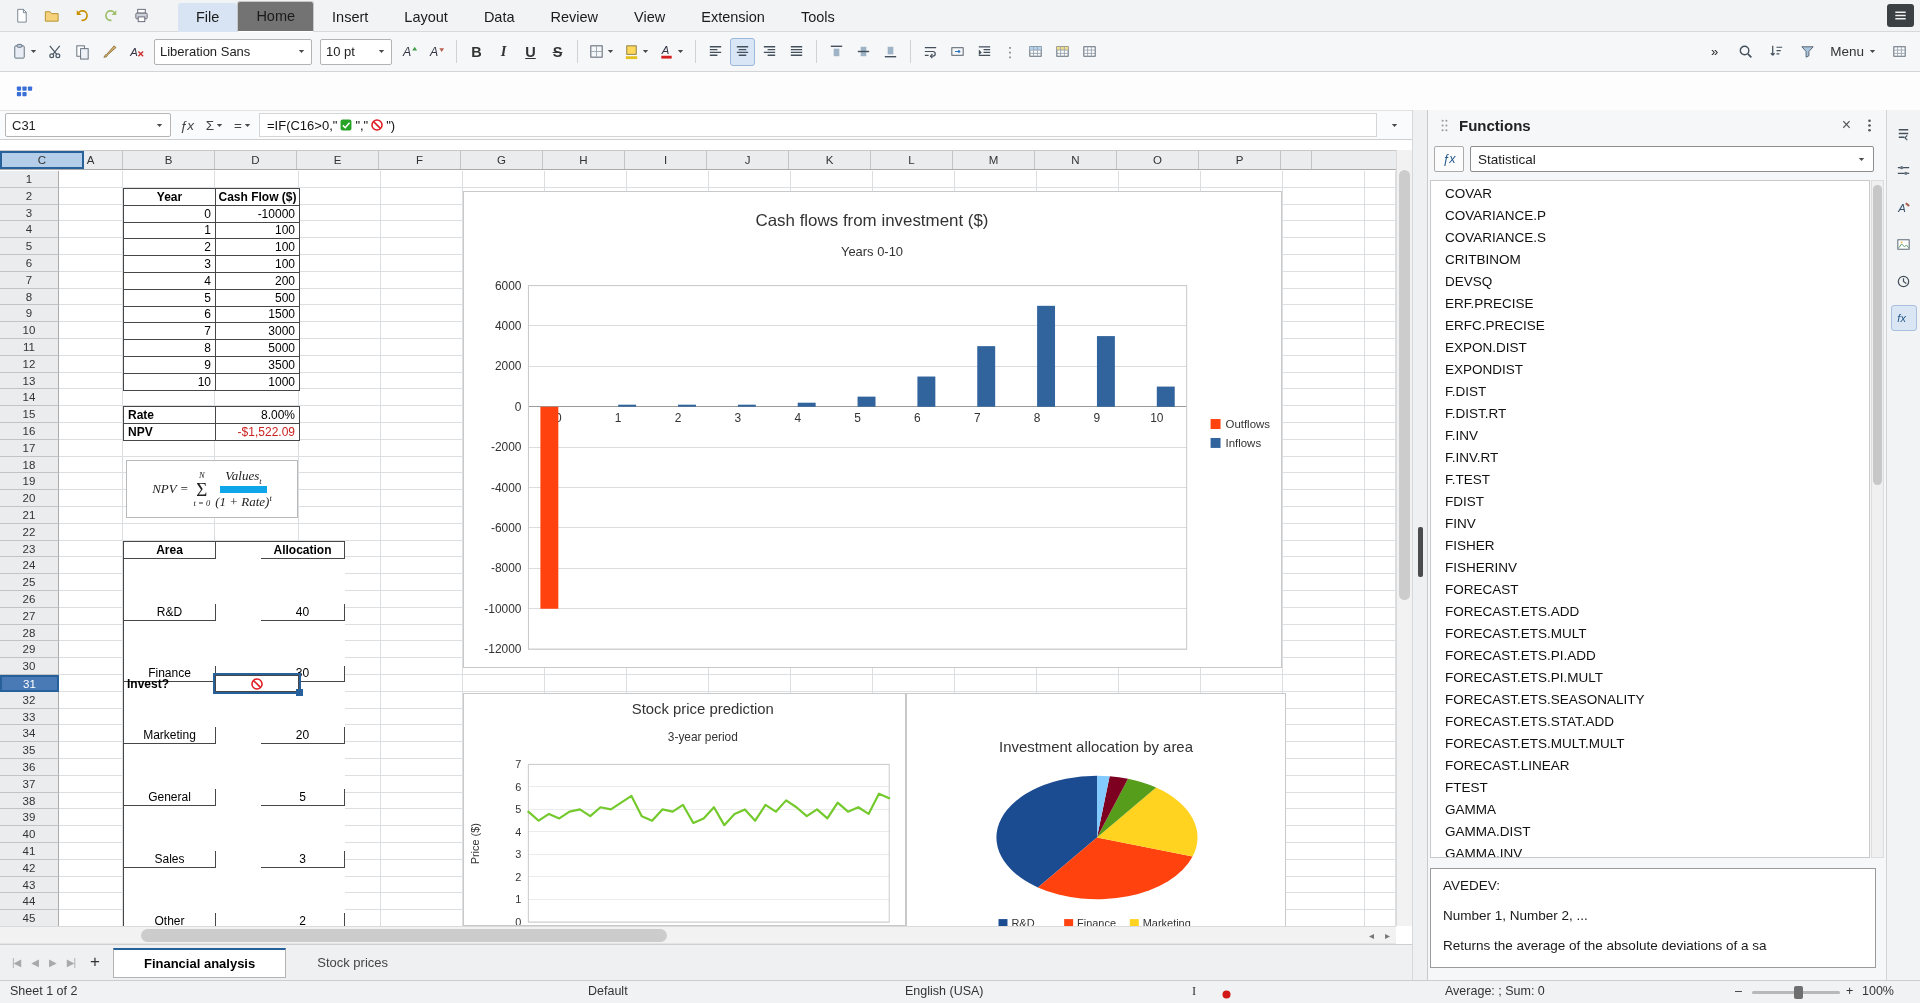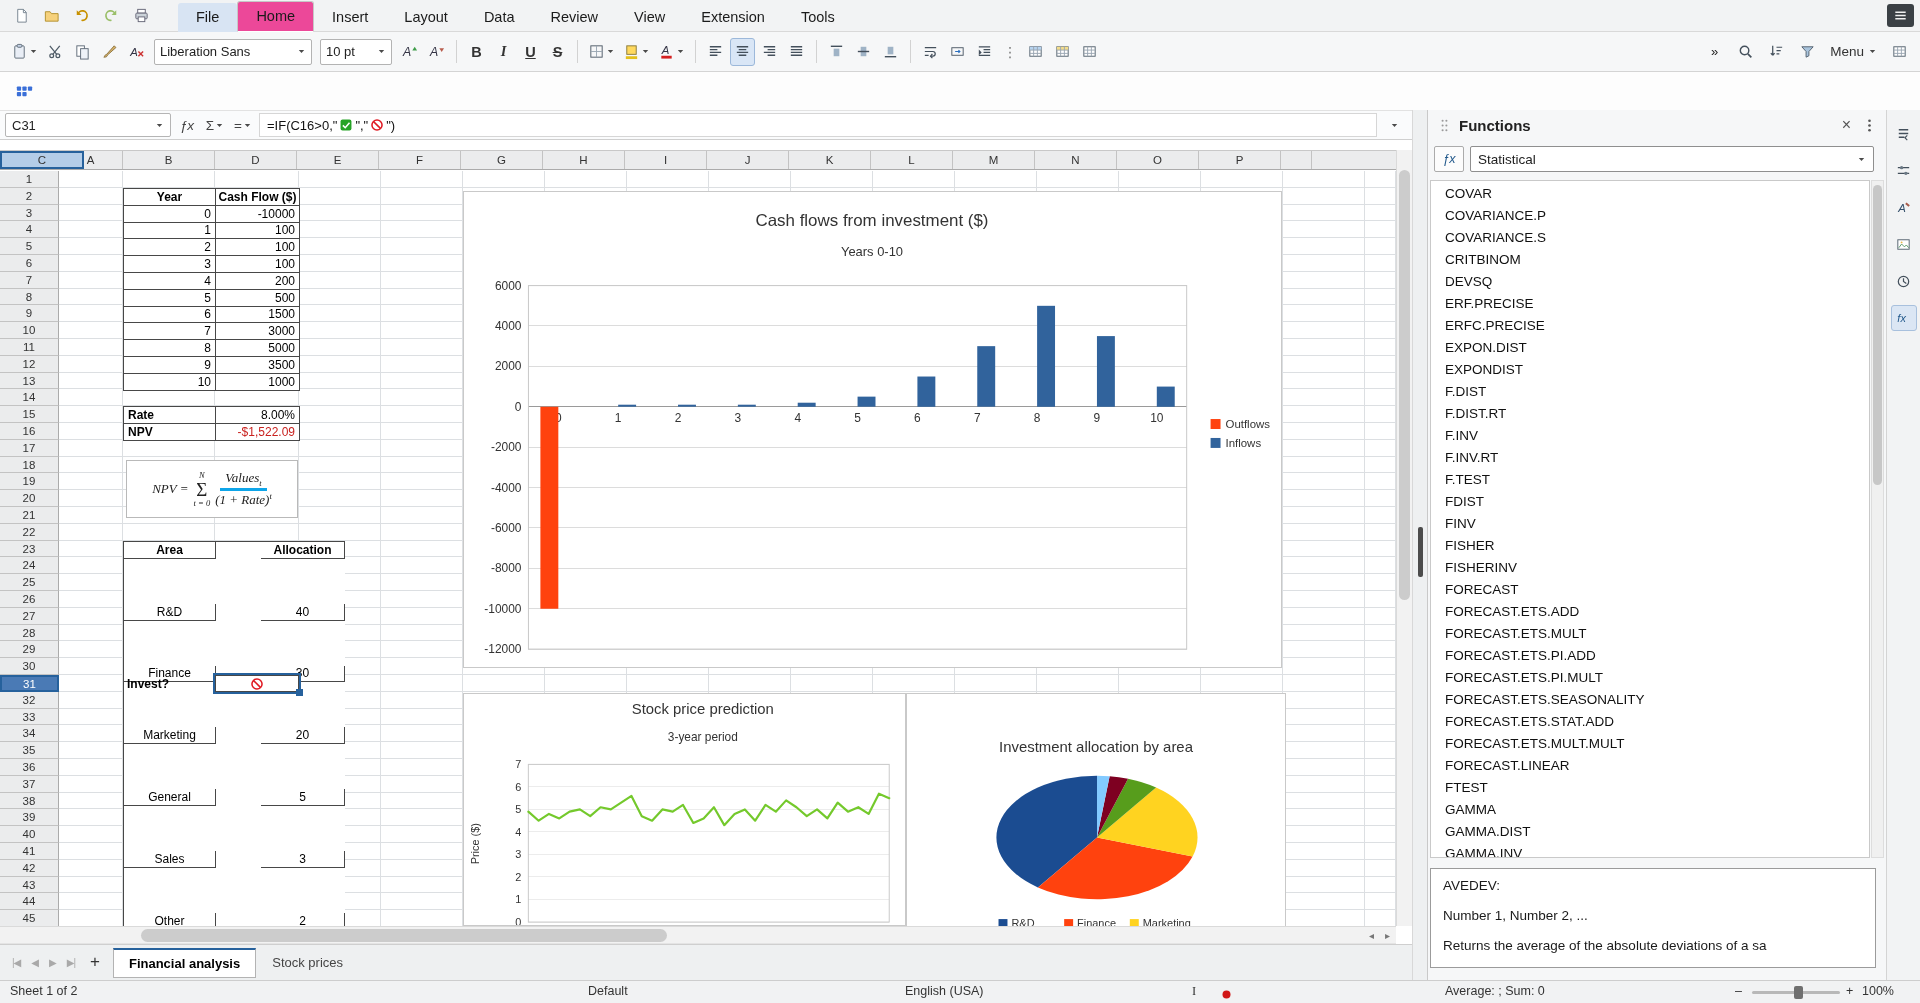--- a/index.html
+++ b/index.html
@@ -10,21 +10,21 @@
 .icn svg{width:100%;height:100%;display:block}
 .icn.caret{width:9px;height:9px}
 .icn.sm{width:14px;height:14px}
 
 .menubar{position:absolute;top:0;left:0;width:1920px;height:32px;background:#f2f3f4;border-bottom:1px solid #d9d9d9;display:flex;align-items:center;padding:0 6px}
 .mb-icons{display:flex;gap:8px;align-items:center;margin:0 26px 0 4px}
 .mbtn{width:22px;height:22px;display:inline-flex;align-items:center;justify-content:center}
 #menuTabs{display:flex;align-items:flex-end;height:32px}
 .tab{padding:6px 18px 7px;font-size:14.5px;color:#1b1b1b;border-radius:3px 3px 0 0}
 .tab.hl{background:#d8e4f3}
-.tab.active{background:#ec4899;border:1px solid #c7c7c7;border-bottom-color:#fff}
+.tab.active{background:#737373;border:1px solid #c7c7c7;border-bottom-color:#fff}
 .mb-right{margin-left:auto;display:flex;align-items:center}
 .hamb{width:27px;height:23px;background:#3b4045;border-radius:3px;display:flex;align-items:center;justify-content:center}
 
 .toolbar{position:absolute;top:32px;left:0;width:1920px;height:40px;background:#f6f7f8;border-bottom:1px solid #d4d4d4;display:flex;align-items:center;padding:0 8px;gap:2px}
 .tbtn{height:28px;min-width:25px;display:inline-flex;align-items:center;justify-content:center;border-radius:3px;padding:0 2px;gap:1px;border:1px solid transparent}
 .tbtn.on{background:#d9e6f6;border-color:#9cb8da}
 .tbtn.txt{font-weight:bold;font-size:14.5px;width:25px;color:#333}
 .tbtn.txt.i{font-style:italic;font-family:"Liberation Serif",serif}
 .tbtn.txt.u{text-decoration:underline}
 .tbtn.txt.s{text-decoration:line-through}
@@ -61,39 +61,39 @@
 .c.r{justify-content:flex-end}
 .c.ctr{justify-content:center}
 .c.b{font-weight:bold}
 .c.red{color:#c9211e}
 .c.plain{border:none;background:transparent}
 .formula-obj{position:absolute;width:172px;height:58px;border:1px solid #b9b9b9;background:#fff;z-index:2;display:flex;align-items:center;justify-content:center;gap:5px;font-family:"Liberation Serif",serif;font-style:italic;font-size:13px;color:#222}
 .fo-sig{display:inline-flex;flex-direction:column;align-items:center;line-height:1}
 .fo-sigma{font-size:19px;font-style:normal}
 .fo-top,.fo-bot{font-size:8.5px}
 .fo-frac{display:inline-flex;flex-direction:column;align-items:center;line-height:1.25}
-.fo-num{border-bottom:3px solid #0ea5e9;padding:0 5px}
+.fo-num{border-bottom:7px solid #0ea5e9;padding:0 5px}
 .fo-num sub,.fo-den sup{font-size:8.5px}
 .invest-cell{position:absolute;left:215px;width:84px;height:17px;border:1px solid #474747;background:#fff;z-index:3;display:flex;align-items:center;justify-content:center}
 .sel{position:absolute;border:2px solid #26619c;z-index:5;pointer-events:none}
 .sel .handle{position:absolute;right:-4px;bottom:-4px;width:7px;height:7px;background:#26619c}
 .chart{position:absolute;background:#fff;border:1px solid #c9c9c9;z-index:2}
 .chart svg{width:100%;height:100%;display:block}
 svg text{font-family:"Liberation Sans",sans-serif}
 
 .vscroll{position:absolute;top:150px;left:1396px;width:16px;height:776px;background:#f2f2f2;border-left:1px solid #dadada}
 .vscroll .thumb{position:absolute;left:2px;right:2px;top:20px;height:430px;background:#cccccc;border-radius:7px}
 .hscroll{position:absolute;top:926px;left:0;width:1396px;height:18px;background:#f2f2f2;border-top:1px solid #dadada;border-bottom:1px solid #e4e4e4}
 .hscroll .thumb{position:absolute;top:2px;height:13px;left:141px;width:526px;background:#cccccc;border-radius:7px}
 .hs-btn{position:absolute;top:1px;width:15px;height:15px;display:flex;align-items:center;justify-content:center;color:#777;font-size:10px}
 
 .sheetbar{position:absolute;top:944px;left:0;width:1412px;height:36px;background:#eef0f1;border-top:1px solid #cfcfcf;display:flex;align-items:center;padding:0 8px;gap:3px;font-size:13px}
 .snav{color:#a9a9a9;font-size:10px;padding:0 4px;letter-spacing:-1px}
 .addsheet{color:#333;font-size:17px;padding:0 10px 2px 8px}
-.stab{padding:6px 15px;color:#454545;border:1px solid transparent}
+.stab{padding:6px 30px;color:#454545;border:1px solid transparent}
 .stab.active{background:#fff;border-color:#b3b3b3;border-top:2px solid #26619c;color:#000;font-weight:bold}
 
 .splitter{position:absolute;top:110px;left:1412px;width:16px;height:870px;background:#eef0f1;border-left:1px solid #d8d8d8;border-right:1px solid #c9c9c9}
 .splitter .grip{position:absolute;left:5px;top:417px;width:5px;height:50px;background:#4c4c4c;border-radius:2px}
 .sidepanel{position:absolute;top:110px;left:1428px;width:458px;height:870px;background:#f6f7f8}
 .sp-head{position:absolute;top:0;left:0;right:0;height:30px;display:flex;align-items:center;padding:0 8px;gap:6px}
 .sp-title{font-weight:bold;font-size:15px;color:#222;flex:1}
 .sp-close{font-size:16px;color:#555;padding:0 4px}
 .sp-controls{position:absolute;top:34px;left:0;right:0;height:30px;display:flex;align-items:center;padding:0 12px 0 6px;gap:6px}
 .sp-fx{width:30px;height:26px;border:1px solid #ababab;background:#fcfcfc;border-radius:2px;display:flex;align-items:center;justify-content:center;font-style:italic;font-size:12.5px;color:#245a8c}

